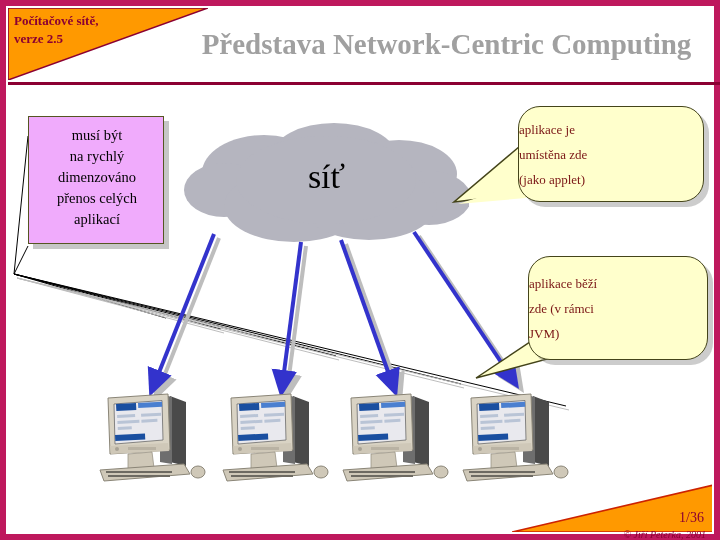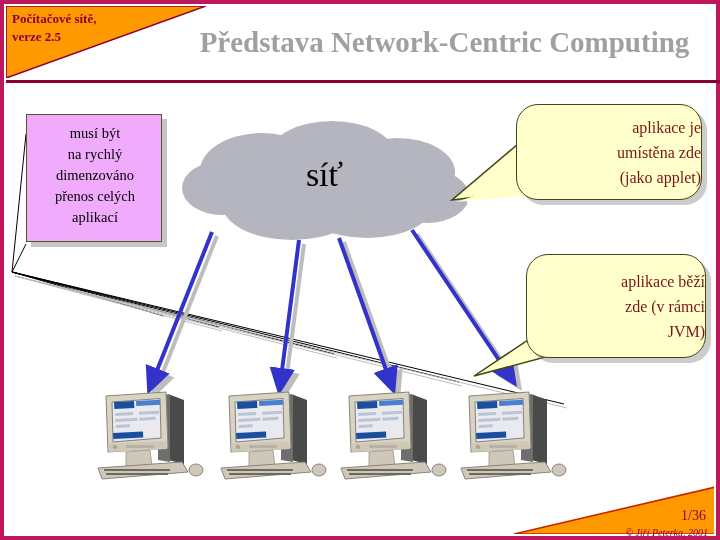--- a/index.html
+++ b/index.html
@@ -5,21 +5,21 @@
   html,body{margin:0;padding:0;}
   body{
     width:720px;height:540px;
     background:#ffffff;
     font-family:"Liberation Serif", serif;
     overflow:hidden;
     position:relative;
   }
   .slide{
     position:absolute;left:0;top:0;width:720px;height:540px;
-    border:4px solid #be185d;
+    border:6px solid #be185d;
     box-sizing:border-box;
     background:#ffffff;
     padding-left:34px;
   }
 
   
   .corner-banner{
     position:absolute;left:2px;top:2px;width:200px;height:72px;
     overflow:hidden;
   }
@@ -83,23 +83,23 @@
     background:#ffffcc;
     border:1.5px solid #44441a;
     border-radius:22px;
     box-sizing:border-box;
     box-shadow:5px 5px 0 rgba(128,128,128,0.40);
     z-index:6;
   }
   .bubble .txt{
     position:absolute;left:0;top:0;width:100%;height:100%;
     display:flex;flex-direction:column;justify-content:center;
-    text-align:right;
+    text-align:left;
     color:#7a1515;
-    font-size:16px;
+    font-size:13px;
     line-height:25px;
   }
   #bubble-applet{left:512px;top:100px;width:186px;height:96px;}
   #bubble-jvm{left:522px;top:250px;width:180px;height:104px;}
 
   
   .pc{position:absolute;width:118px;height:100px;z-index:4;}
   #pc1{left:92px;top:382px;}
   #pc2{left:215px;top:382px;}
   #pc3{left:335px;top:382px;}

